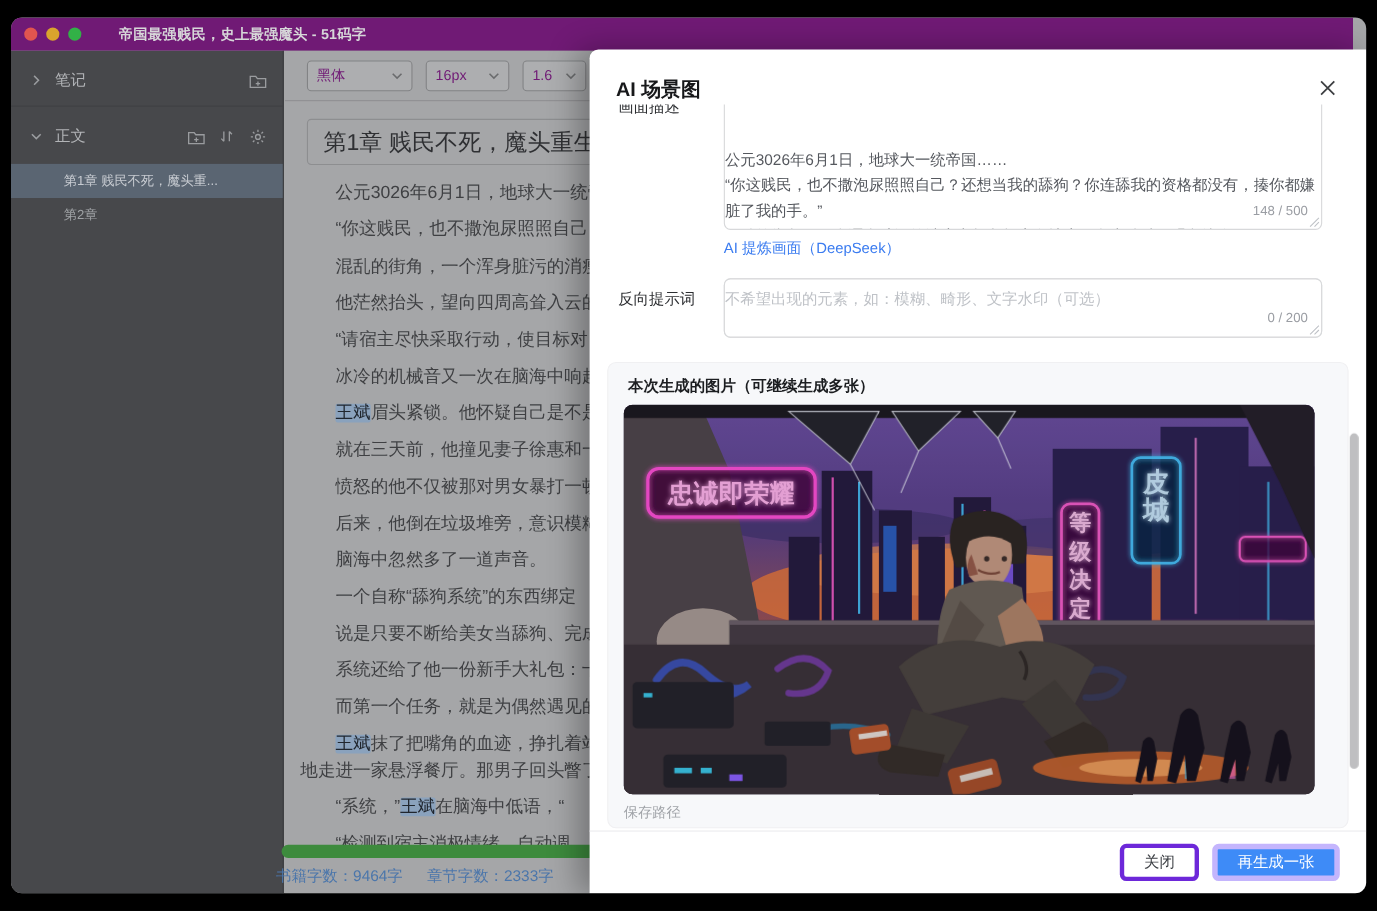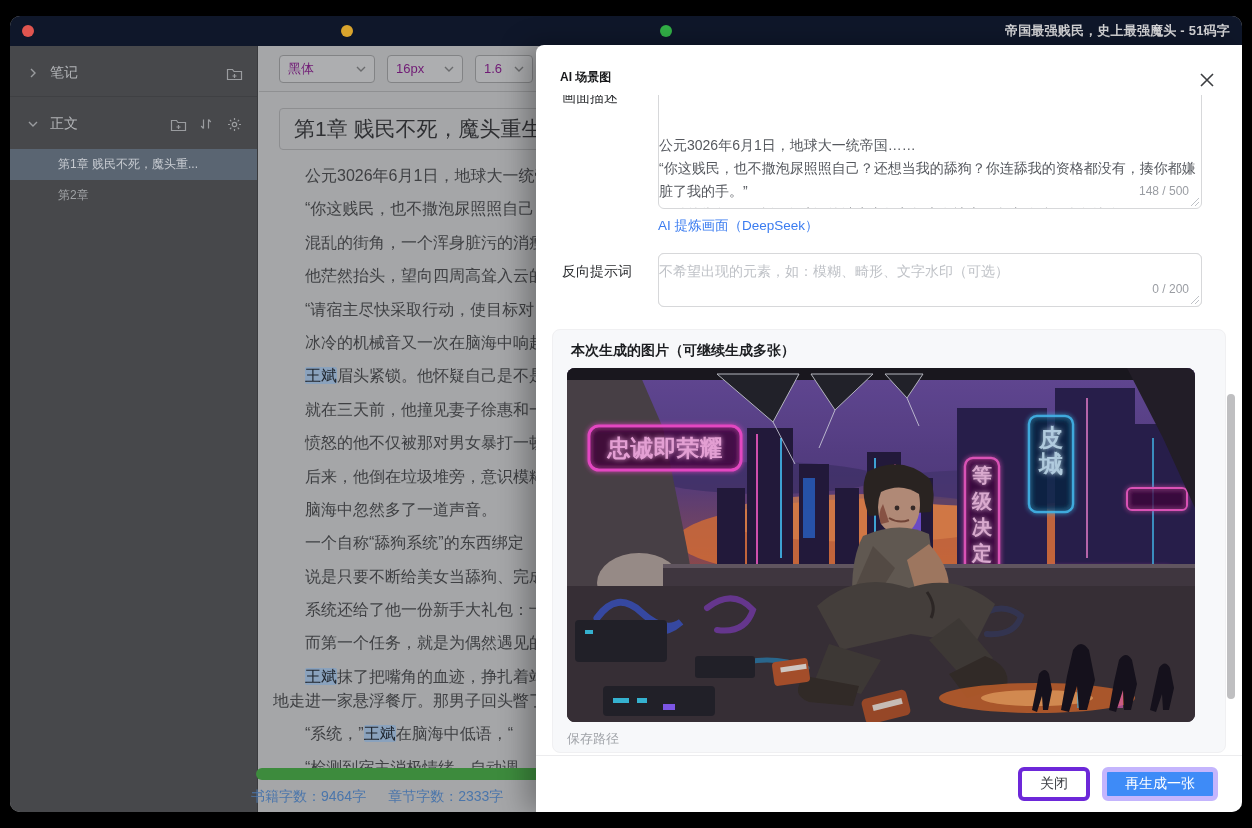--- a/index.html
+++ b/index.html
@@ -3,22 +3,22 @@
 <meta charset="utf-8">
 <style>
   * { box-sizing: border-box; margin: 0; padding: 0; }
   html,body { width:1252px; height:828px; background:#000; font-family:"Liberation Sans",sans-serif; overflow:hidden; }
   .stage { position:relative; width:1252px; height:828px; background:#000; }
 
   .window { position:absolute; left:10px; top:16px; width:1232px; height:796px;
             border-radius:10px; overflow:hidden; background:#a5a6a8; }
 
   
-  .titlebar { position:absolute; left:0; top:0; right:0; height:30px; background:#0f172a;
-              display:flex; align-items:center; padding:0 12px; z-index:5;justify-content:space-between; }
+  .titlebar { position:absolute; left:0; top:0; right:12px; height:30px; background:#701a75;
+              display:flex; align-items:center; padding:0 12px; z-index:5; }
   .light { width:12px; height:12px; border-radius:50%; margin-right:8px; }
   .light.red { background:#e0554f; } .light.yellow { background:#d9a42d; } .light.green { background:#32b147; }
   .win-title { color:#d6d6d8; font-size:13px; font-weight:bold; margin-left:26px; letter-spacing:.2px; }
 
   
   .sidebar { position:absolute; left:0; top:30px; bottom:0; width:248px; background:#47484b;
              color:#a9abae; border-right:1px solid #3a3b3e; }
   .side-row { display:flex; align-items:center; height:38px; padding:0 14px; font-size:14px; }
   .side-row .grow { flex:1; }
   .side-row .lbl { margin-left:8px; color:#b2b4b7; }
@@ -49,21 +49,21 @@
 
   .progress { position:absolute; left:-3px; bottom:32px; width:460px; height:12px;
               border-radius:6px; background:#3d8b3d; overflow:hidden; }
   .progress .cap { position:absolute; right:0; top:0; bottom:0; width:58px; background:#519751; opacity:.7; }
   .statusbar { position:absolute; left:-8px; bottom:6px; font-size:14px; color:#4b76ab; display:flex; gap:22px; }
 
   
   .modal { position:absolute; left:526px; top:29px; width:706px; height:767px; background:#fff;
            border-radius:8px 0 10px 0; z-index:10; box-shadow:-10px 0 28px rgba(0,0,0,.30); }
   .modal-header { position:absolute; top:0; left:0; right:0; height:50px; }
-  .modal-title { position:absolute; left:24px; top:24px; font-size:12px; font-weight:bold; color:#17181a; }
+  .modal-title { position:absolute; left:24px; top:24px; font-size:18px; font-weight:bold; color:#17181a; }
   .modal-close { position:absolute; right:26px; top:26px; width:18px; height:18px; color:#3c3e41; cursor:pointer; }
   .modal-body { position:absolute; left:0; right:14px; top:50px; bottom:57px; overflow:hidden; }
 
   .form-label { position:absolute; left:26px; font-size:14px; color:#2c2e31; }
   .ta { position:absolute; left:122px; width:544px; background:#fff; border:1px solid #d7d8da;
         border-radius:6px; padding:6px 0; font-size:14px; line-height:23px; color:#55585e; }
   .ta-desc { top:-14px; height:128px; overflow:hidden; white-space:pre-wrap; }
   .ta-neg  { top:158px; height:54px; resize:none; outline:none; font-family:"Liberation Sans",sans-serif; }
   .ta-neg::placeholder { color:#bfc2c7; }
   .counter { position:absolute; font-size:12px; color:#9a9da3; }

